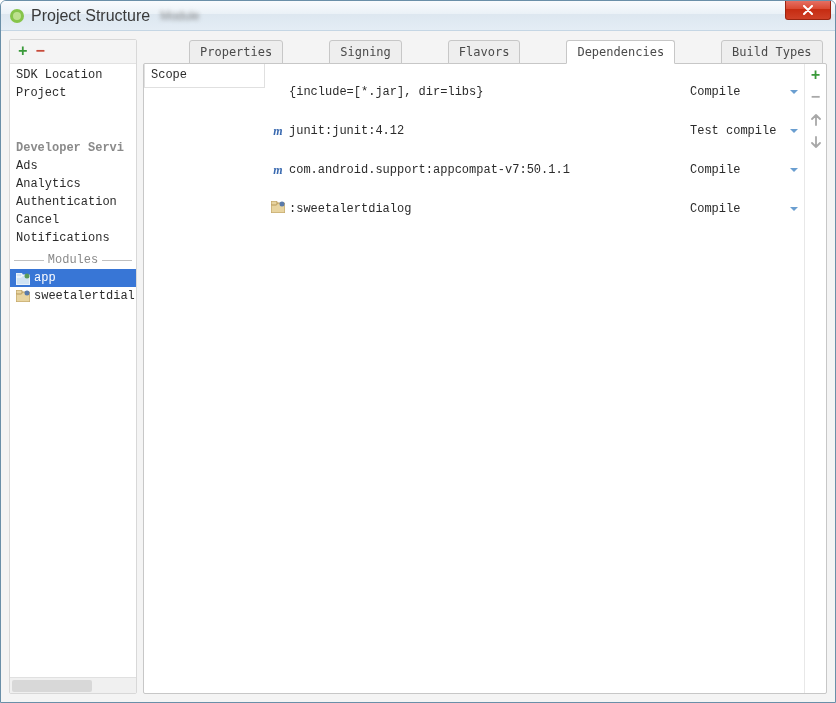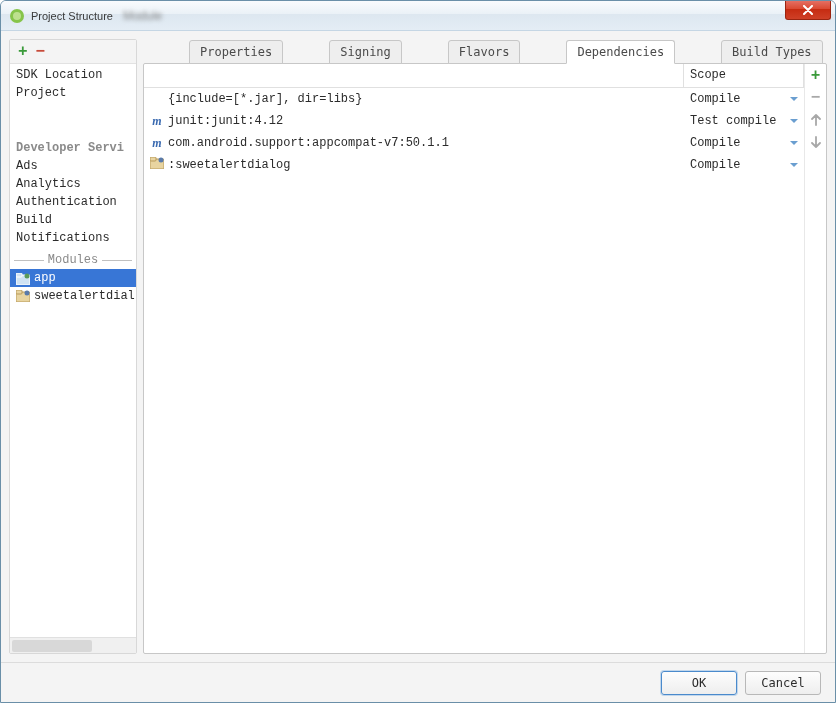--- a/index.html
+++ b/index.html
@@ -29,21 +29,21 @@
   padding: 0 4px 0 8px;
   position: relative;
 }
 .titlebar .app-icon {
   width: 16px; height: 16px;
   margin-right: 6px;
 }
 .titlebar .title-text {
   color: #3a3a3a;
   font-family: "Segoe UI", sans-serif;
-  font-size: 11px;
+  font-size: 16px;
 }
 .titlebar .blur-text {
   color: #888;
   margin-left: 10px;
   filter: blur(2px);
   font-family: "Segoe UI", sans-serif;
 }
 .close-btn {
   position: absolute;
   right: 4px;
@@ -177,39 +177,40 @@
 .tab-content {
   flex: 1;
   background: #fff;
   border: 1px solid #c7c7c7;
   border-radius: 2px;
   display: flex;
 }
 .dep-table {
   flex: 1;
   display: flex;
-  flex-direction: column;
+  flex-direction: row;
 }
 .dep-header {
   display: flex;
   height: 24px;
   border-bottom: 1px solid #e0e0e0;
 }
 .dep-header .col-dep { flex: 1; border-right: 1px solid #e0e0e0; }
 .dep-header .col-scope {
   width: 120px;
   padding: 4px 6px;
   color: #2b2b2b;
   border-right: 1px solid #e0e0e0;
 }
 .dep-rows { flex: 1; }
 .dep-row {
   display: flex;
   height: 22px;
   align-items: center;
+  margin-top: 17px;
 }
 .dep-row .col-dep {
   flex: 1;
   padding: 2px 6px;
   display: flex;
   align-items: center;
   gap: 4px;
   color: #2b2b2b;
 }
 .dep-row .col-scope {
@@ -318,21 +319,21 @@
         <div class="sidebar-item">
             <span>Ads</span>
           </div>
         <div class="sidebar-item">
             <span>Analytics</span>
           </div>
         <div class="sidebar-item">
             <span>Authentication</span>
           </div>
         <div class="sidebar-item">
-            <span>Build</span>
+            <span>Cancel</span>
           </div>
         <div class="sidebar-item">
             <span>Notifications</span>
           </div>
         <div class="modules-header"><span>Modules</span></div>
         <div class="sidebar-item selected">
           <span class="module-icon">
             <svg viewBox="0 0 14 12">
                 <rect x="0" y="2" width="14" height="10" fill="#cfe2f3" stroke="#fff" stroke-width="1" rx="1"></rect>
                 <rect x="0" y="0" width="6" height="4" fill="#cfe2f3" stroke="#fff" stroke-width="1" rx="1"></rect>
@@ -431,17 +432,13 @@
           <div class="st st-arrow">
             <svg viewBox="0 0 10 12">
                 <path d="M5 1 L5 11 M5 11 L1 7 M5 11 L9 7" stroke="#a8a8a8" stroke-width="1.8" fill="none" stroke-linecap="round"></path>
               </svg>
           </div>
         </div>
       </div>
     </div>
   </div>
 
-  <div class="footer">
-    <button class="btn primary">OK</button>
-    <button class="btn">Cancel</button>
-  </div>
 </div>
 
 </body></html>

